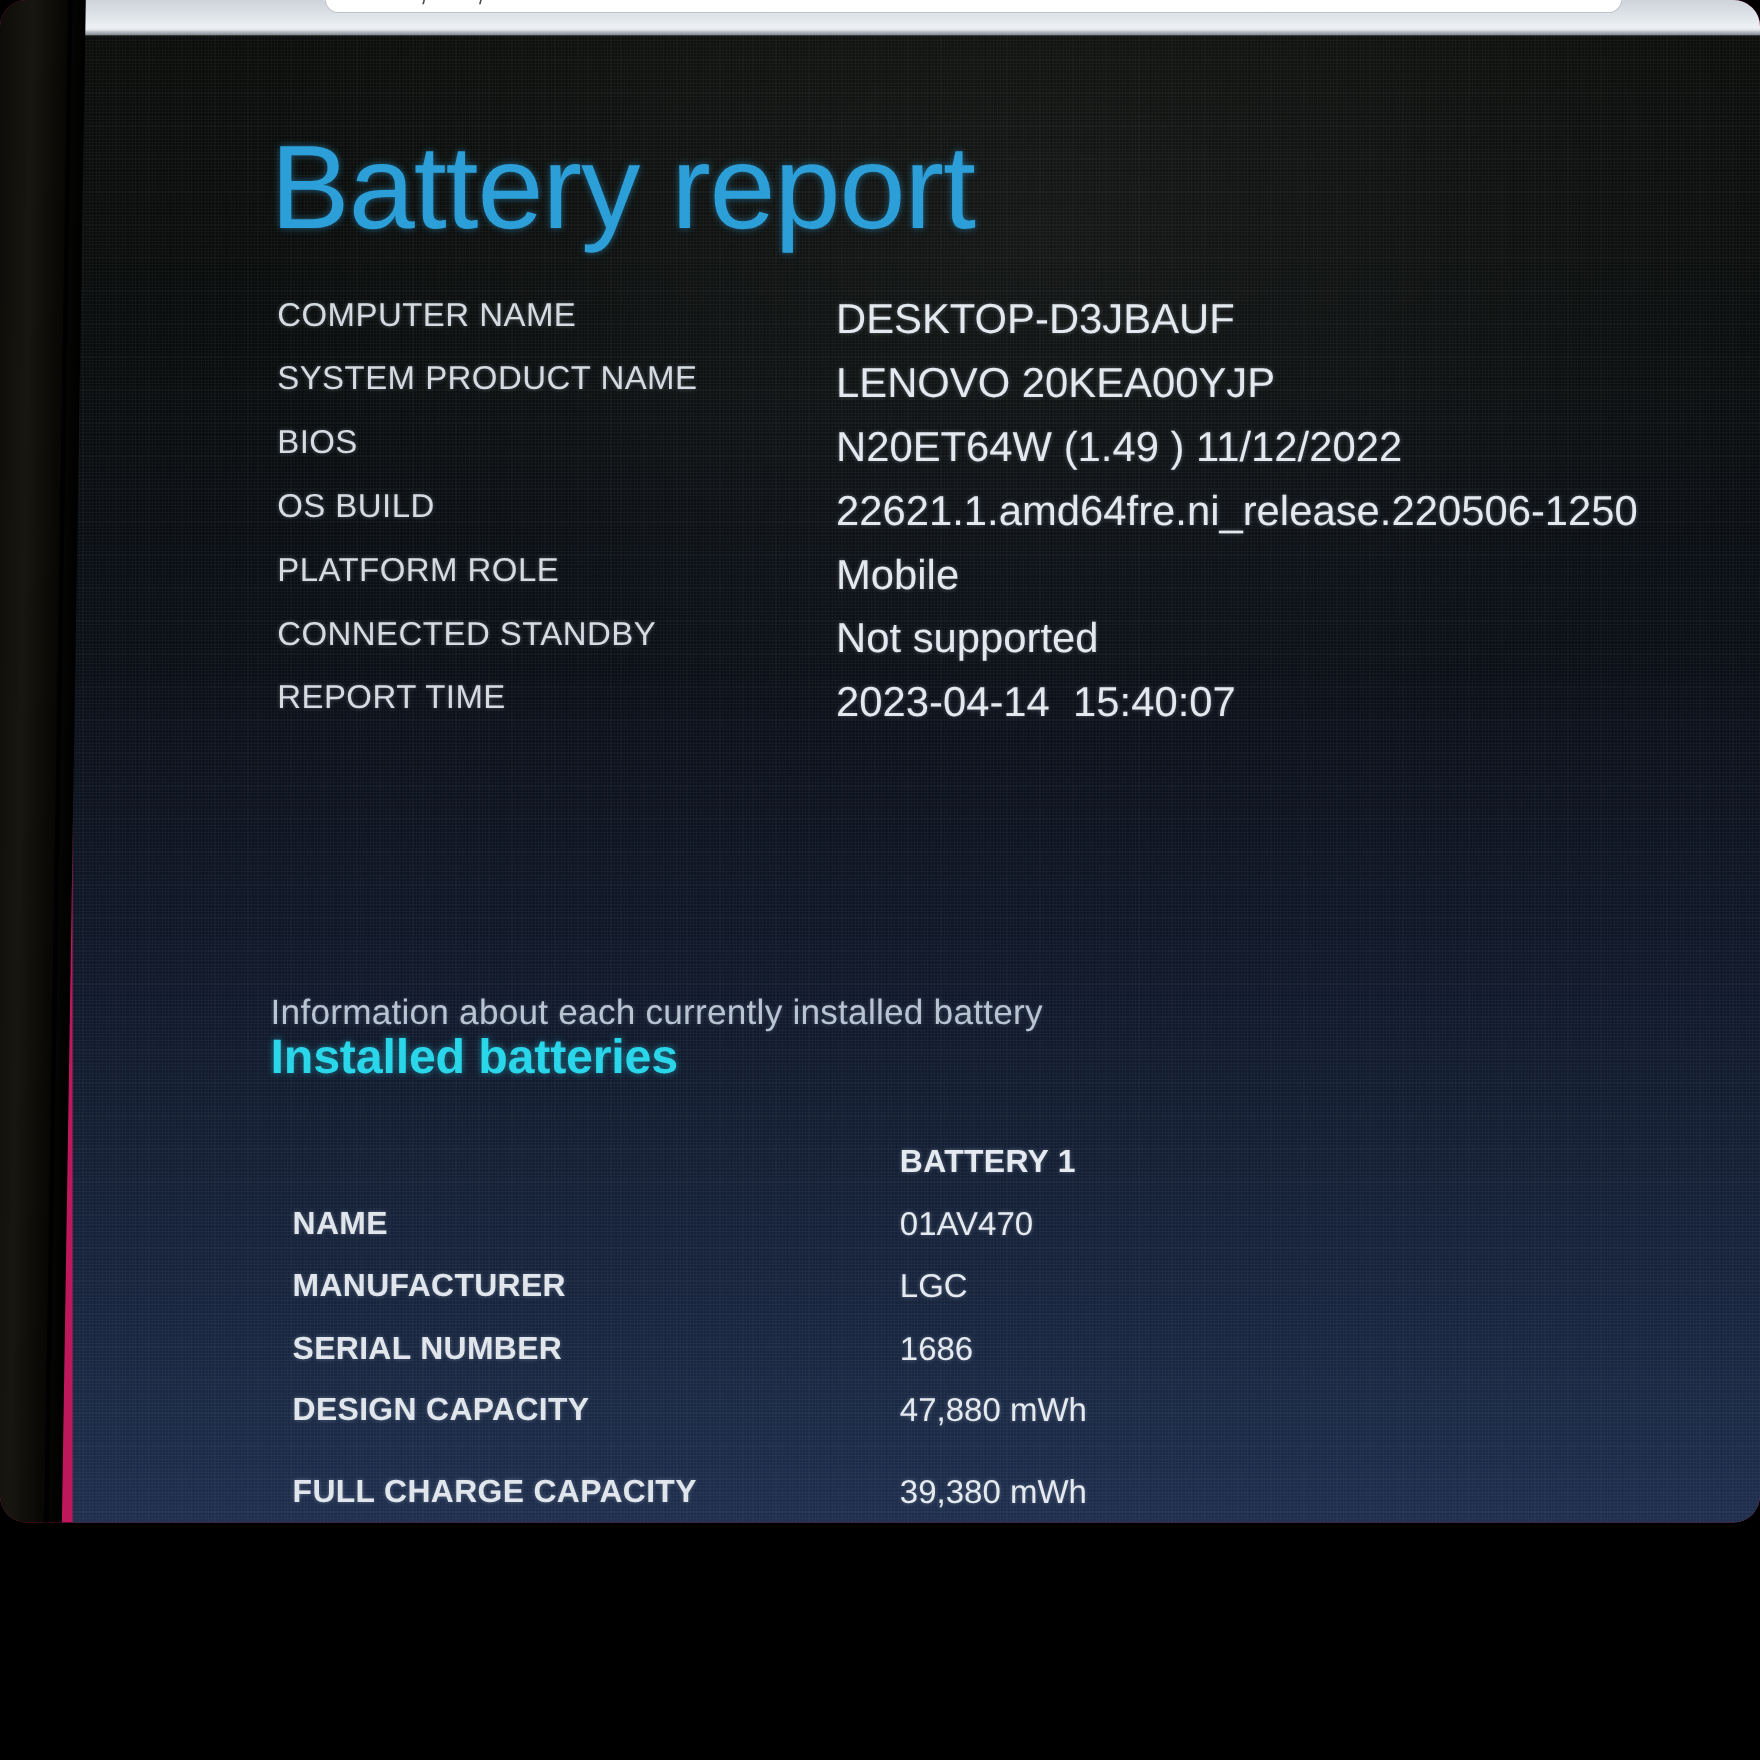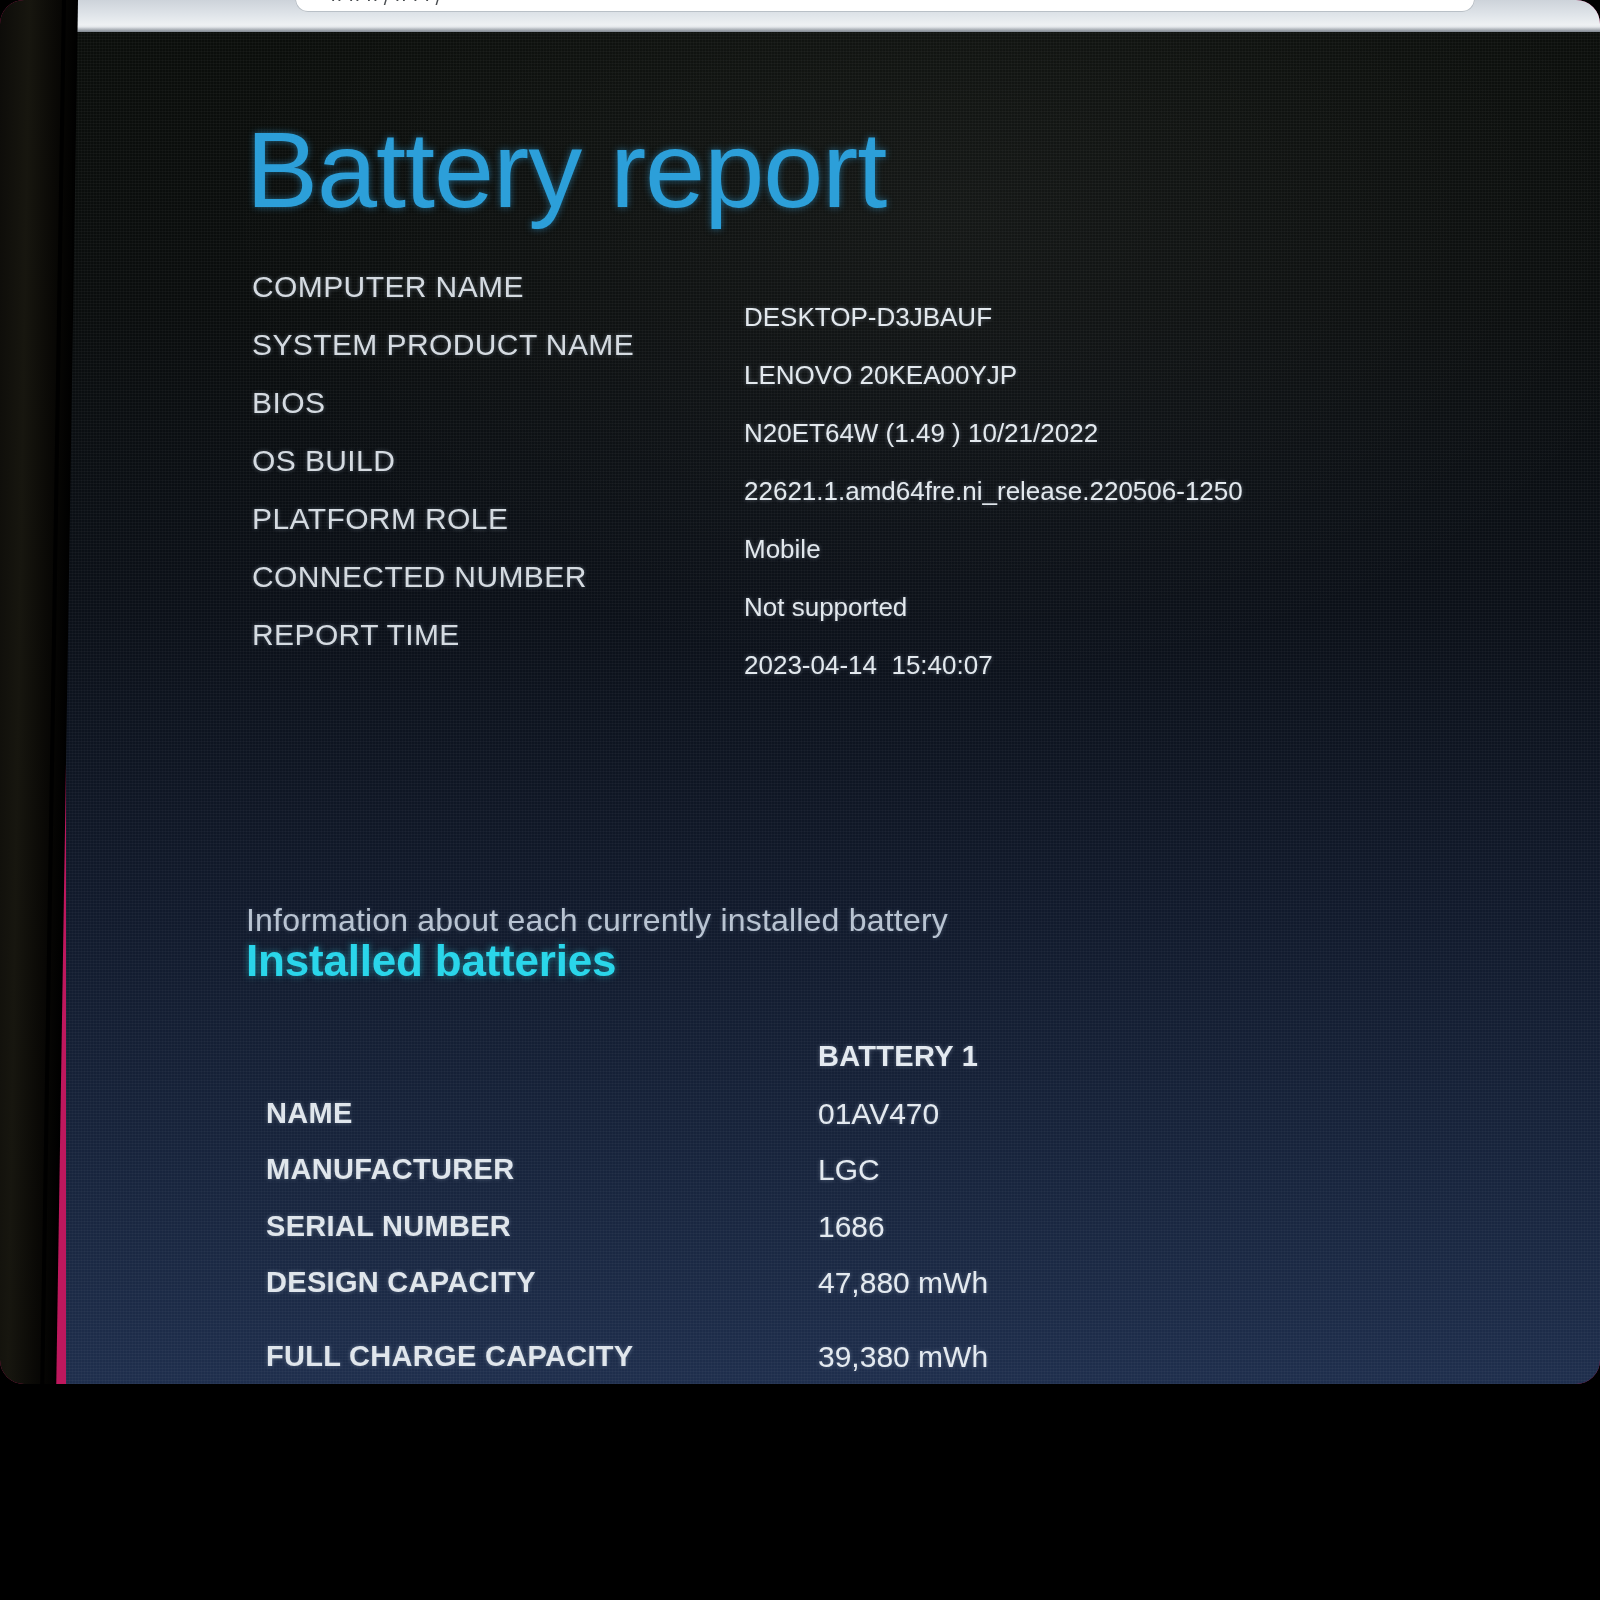--- a/index.html
+++ b/index.html
@@ -150,28 +150,27 @@
     top: 0;
     font-size: 30px;
     font-weight: 400;
     color: #d5dbe1;
     letter-spacing: .4px;
     white-space: nowrap;
     text-shadow: 0 0 4px rgba(190,205,225,.35);
   }
   .info-value {
     position: absolute;
-    left: 492px;
+    left: 508px;
     top: 0;
-    font-size: 26px;
+    font-size: 38px;
     font-weight: 400;
     color: #e3e9ee;
     white-space: pre;
     text-shadow: 0 0 4px rgba(200,215,235,.35);
-    margin-top: 32px;
   }
 
   
   #installed-batteries {
     position: absolute;
     left: 180px;
     top: 858px;
     width: 1280px;
   }
   #batteries-heading {
@@ -309,35 +308,35 @@
           <span class="info-value">DESKTOP-D3JBAUF</span>
         </div>
 
         <div class="info-row">
           <span class="info-label">SYSTEM PRODUCT NAME</span>
           <span class="info-value">LENOVO 20KEA00YJP</span>
         </div>
 
         <div class="info-row">
           <span class="info-label">BIOS</span>
-          <span class="info-value">N20ET64W (1.49 ) 10/21/2022</span>
+          <span class="info-value">N20ET64W (1.49 ) 11/12/2022</span>
         </div>
 
         <div class="info-row">
           <span class="info-label">OS BUILD</span>
           <span class="info-value">22621.1.amd64fre.ni_release.220506-1250</span>
         </div>
 
         <div class="info-row">
           <span class="info-label">PLATFORM ROLE</span>
           <span class="info-value">Mobile</span>
         </div>
 
         <div class="info-row">
-          <span class="info-label">CONNECTED NUMBER</span>
+          <span class="info-label">CONNECTED STANDBY</span>
           <span class="info-value">Not supported</span>
         </div>
 
         <div class="info-row">
           <span class="info-label">REPORT TIME</span>
           <span class="info-value">2023-04-14  15:40:07</span>
         </div>
 
       </div>
 

